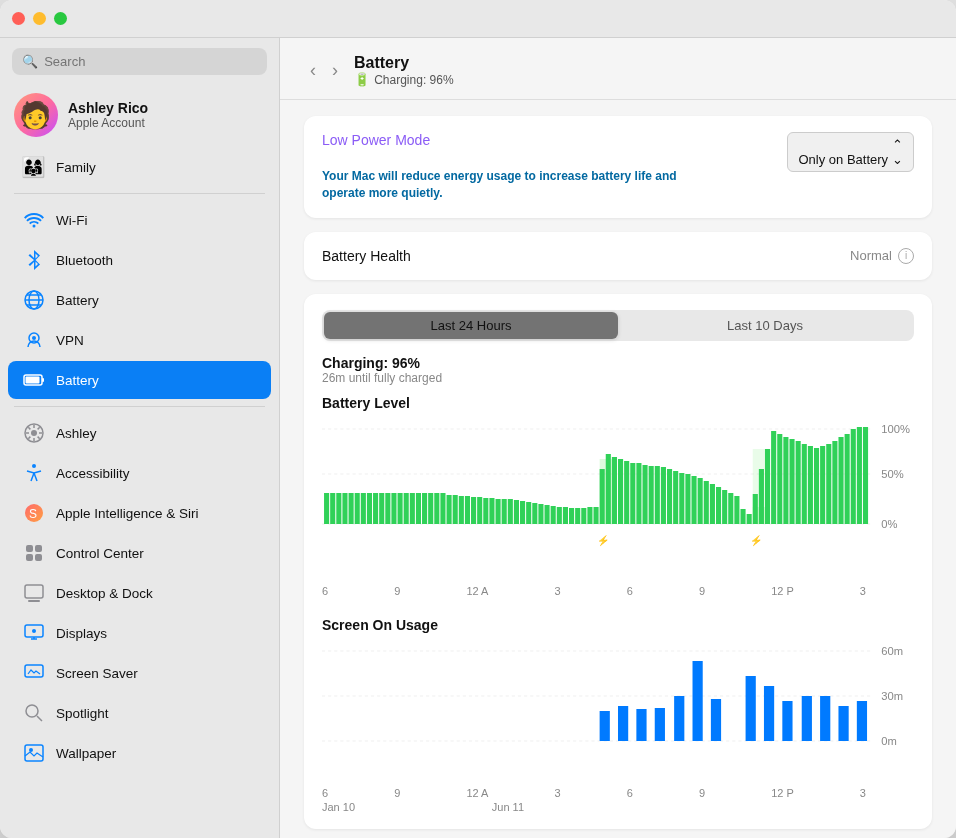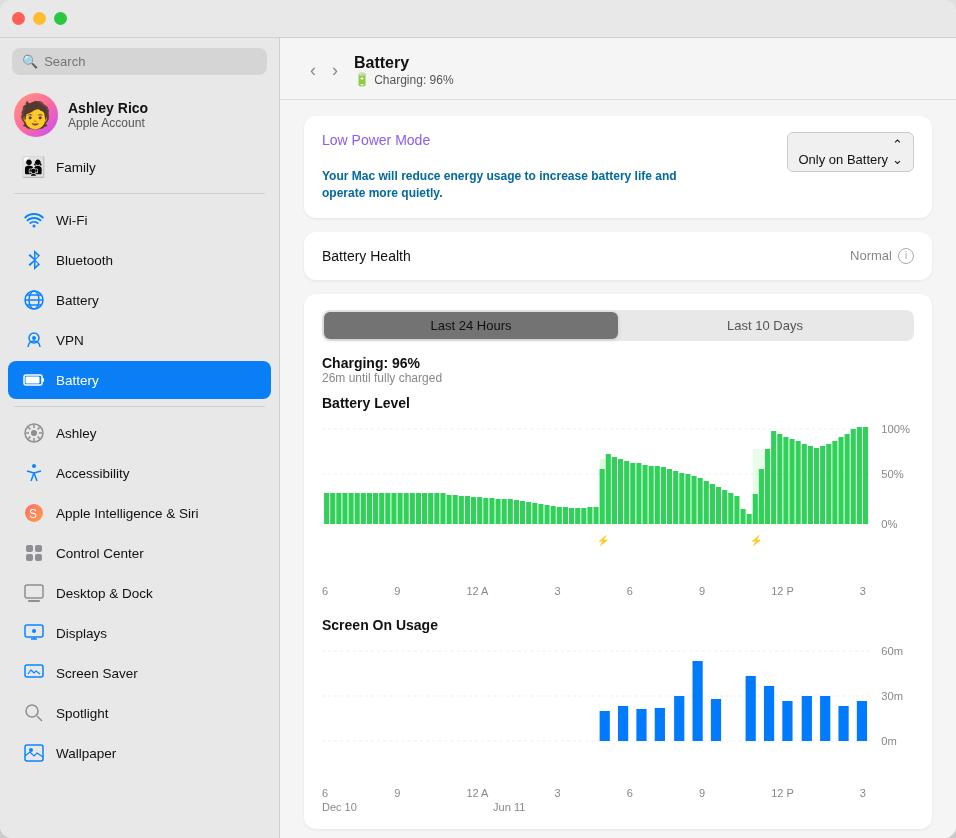--- a/index.html
+++ b/index.html
@@ -659,21 +659,21 @@
               <span>9</span>
               <span>12 A</span>
               <span>3</span>
               <span>6</span>
               <span>9</span>
               <span>12 P</span>
               <span>3</span>
             </div>
 
             <div style="display:flex; justify-content:space-between; padding: 2px 0 0 0; font-size:11px; color:#888; padding-right: 48px;">
-              <span>Dec 10</span>
+              <span>Jan 10</span>
               <span></span>
               <span>Jun 11</span>
               <span></span>
               <span></span>
               <span></span>
               <span></span>
               <span></span>
             </div>
           </div>
         </div>

